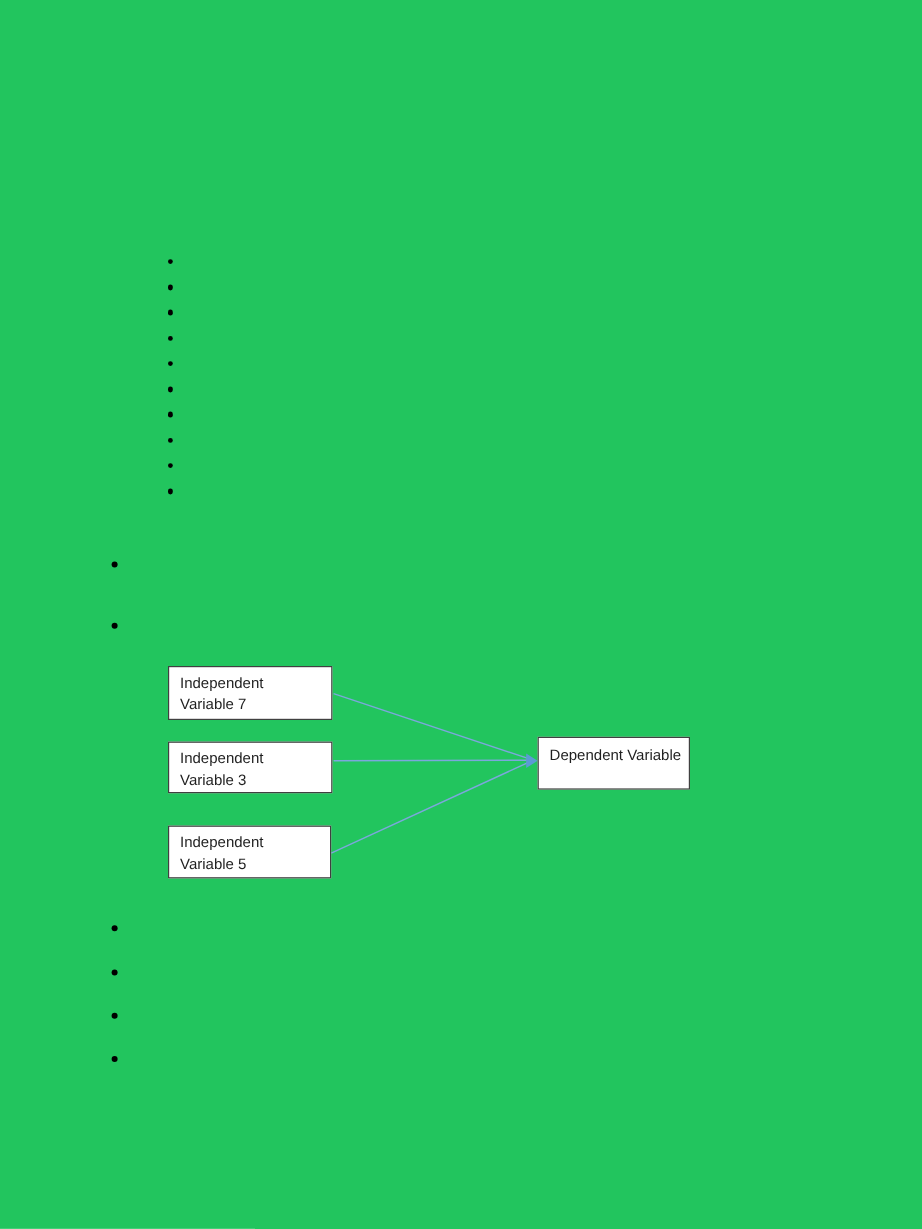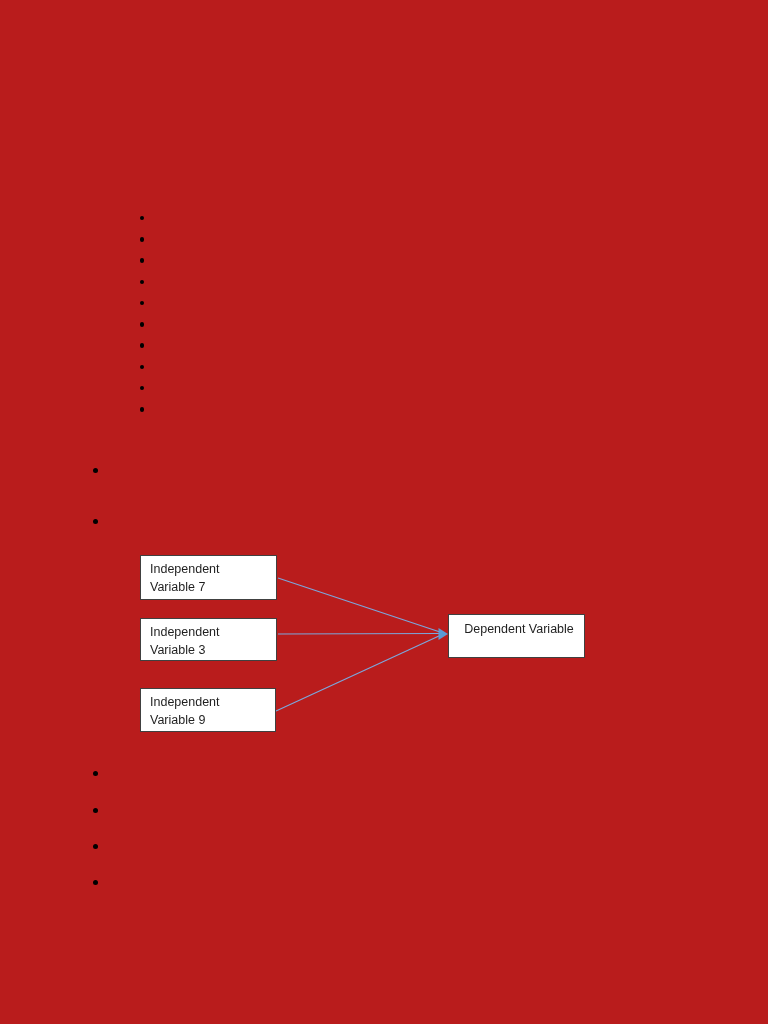--- a/index.html
+++ b/index.html
@@ -3,21 +3,21 @@
 <meta charset="utf-8">
 <style>
   html,body{margin:0;padding:0;}
   body{
     width:768px;height:1024px;
     background:#ffffff;
     position:relative;
     overflow:hidden;
     font-family:"Liberation Sans", sans-serif;
   }
-  .page{position:absolute;left:0;top:0;width:768px;height:1024px;background:#b91c1c;}
+  .page{position:absolute;left:0;top:0;width:768px;height:1024px;background:#22c55e;}
 
   
   .bullet-list{position:absolute;}
   .bullet-row{display:flex;align-items:center;}
   .bullet-dot{display:inline-block;border-radius:50%;background:#000;flex:0 0 auto;}
   .bullet-label{margin-left:14px;font-size:12.5px;color:#1f1f1f;white-space:pre;}
 
   .list-top{left:139.8px;top:207.4px;}
   .list-top .bullet-row{height:21.27px;}
   .list-top .bullet-dot{width:4.5px;height:4.5px;}
@@ -39,21 +39,21 @@
     background:#ffffff;
     padding:4px 4px 0 9px;
     font-size:12.5px;
     line-height:18px;
     color:#1f1f1f;
   }
   .dbox .bline{display:block;}
   #box-iv1{left:140px;top:555px;width:137px;height:45px;}
   #box-iv2{left:140px;top:618px;width:137px;height:43px;}
   #box-iv3{left:140px;top:688px;width:136px;height:44px;}
-  #box-dv {left:448px;top:614px;width:137px;height:44px;padding-top:5px;text-align:center;}
+  #box-dv {left:448px;top:614px;width:127px;height:44px;padding-top:5px;}
 </style>
 </head>
 <body>
 
 <div class="page">
 
   <div class="bullet-list list-top">
       <div class="bullet-row">
         <span class="bullet-dot"></span>
         <span class="bullet-label"></span>
@@ -119,21 +119,21 @@
     <span class="bline">Variable 7</span>
   </div>
 
   <div class="dbox" id="box-iv2">
     <span class="bline">Independent</span>
     <span class="bline">Variable 3</span>
   </div>
 
   <div class="dbox" id="box-iv3">
     <span class="bline">Independent</span>
-    <span class="bline">Variable 9</span>
+    <span class="bline">Variable 5</span>
   </div>
 
   <div class="dbox" id="box-dv">
     <span class="bline">Dependent Variable</span>
   </div>
 
   <div class="bullet-list list-bottom">
       <div class="bullet-row">
         <span class="bullet-dot"></span>
         <span class="bullet-label"></span>

